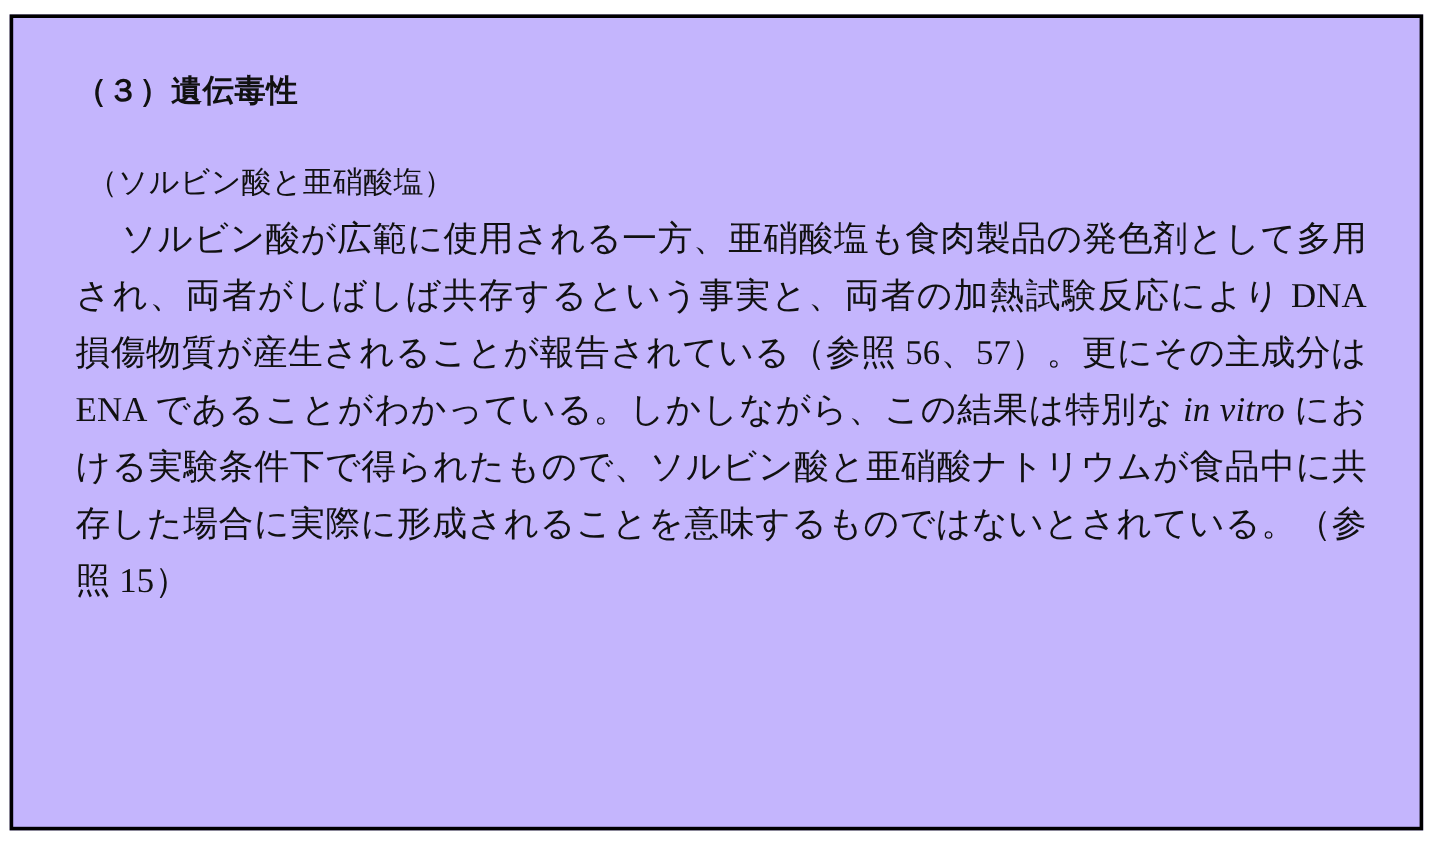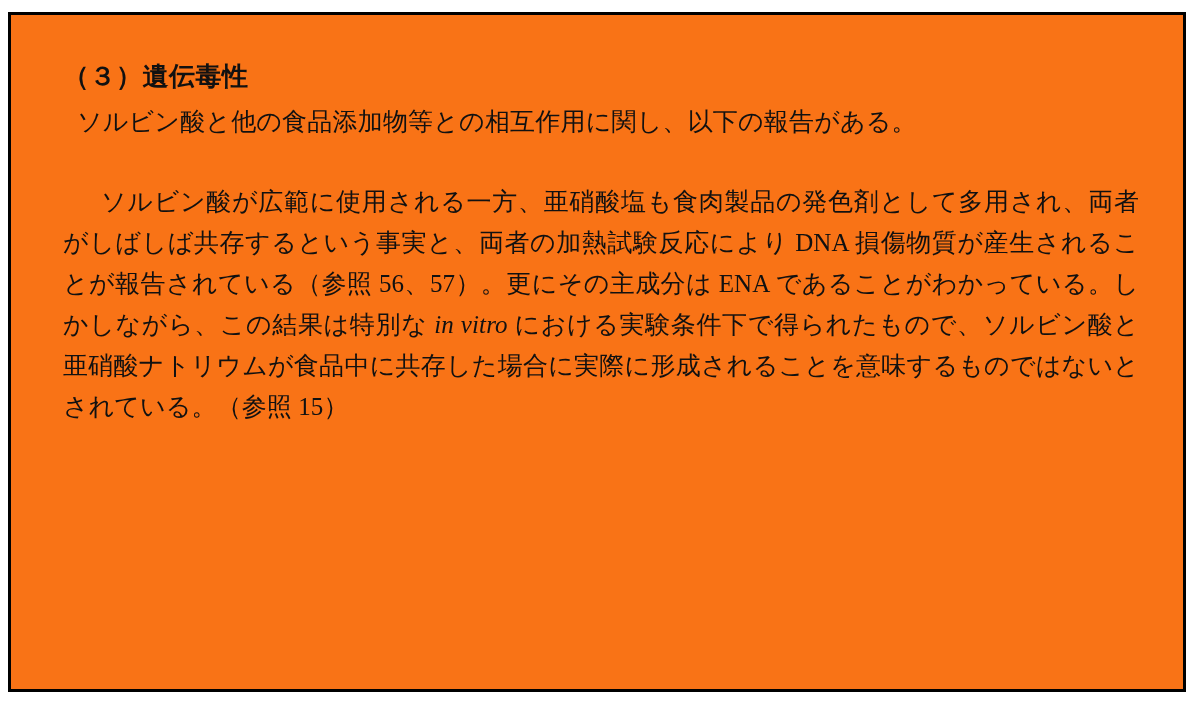--- a/index.html
+++ b/index.html
@@ -15,21 +15,21 @@
     overflow: hidden;
   }
   .page-frame {
     position: absolute;
     left: 8px;
     top: 12px;
     width: 1178px;
     height: 680px;
     border: 3px solid #000000;
     box-sizing: border-box;
-    background: #f97316;
+    background: #c4b5fd;
   }
   .content {
     position: absolute;
     left: 52px;
     top: 42px;
     right: 44px;
   }
   .heading {
     font-weight: bold;
     font-size: 26px;
@@ -60,42 +60,42 @@
     font-family: "DejaVu Sans", "Liberation Sans", sans-serif;
     letter-spacing: 0.5px;
   }
   .item-line {
     font-size: 25px;
     line-height: 1.52;
     margin: 0 0 0 10px;
     letter-spacing: 0.2px;
   }
   .body-block {
-    font-size: 25px;
+    font-size: 29px;
     line-height: 1.64;
     margin: 4px 0 12px 0;
     text-align: justify;
     letter-spacing: 0.1px;
     text-indent: 38px;
   }
   .body-block em {
     font-style: italic;
   }
 </style>
 </head>
 <body>
 
 <div class="page-frame">
   <div class="content">
 
     <h1 class="heading">（３）遺伝毒性</h1>
 
-    <p class="para lead-para">ソルビン酸と他の食品添加物等との相互作用に関し、以下の報告がある。</p>
 
     <div class="spacer"></div>
 
 
 
+    <p class="item-line">（ソルビン酸と亜硝酸塩）</p>
 
     <p class="body-block"><span>ソルビン酸が広範に使用される一方、亜硝酸塩も食肉製品の発色剤として多用され、両者がしばしば共存するという事実と、両者の加熱試験反応により DNA 損傷物質が産生されることが報告されている（参照 56、57）。更にその主成分は ENA であることがわかっている。しかしながら、この結果は特別な </span><em>in vitro</em><span> における実験条件下で得られたもので、ソルビン酸と亜硝酸ナトリウムが食品中に共存した場合に実際に形成されることを意味するものではないとされている。（参照 15）</span></p>
 
   </div>
 </div>
 
 </body></html>

